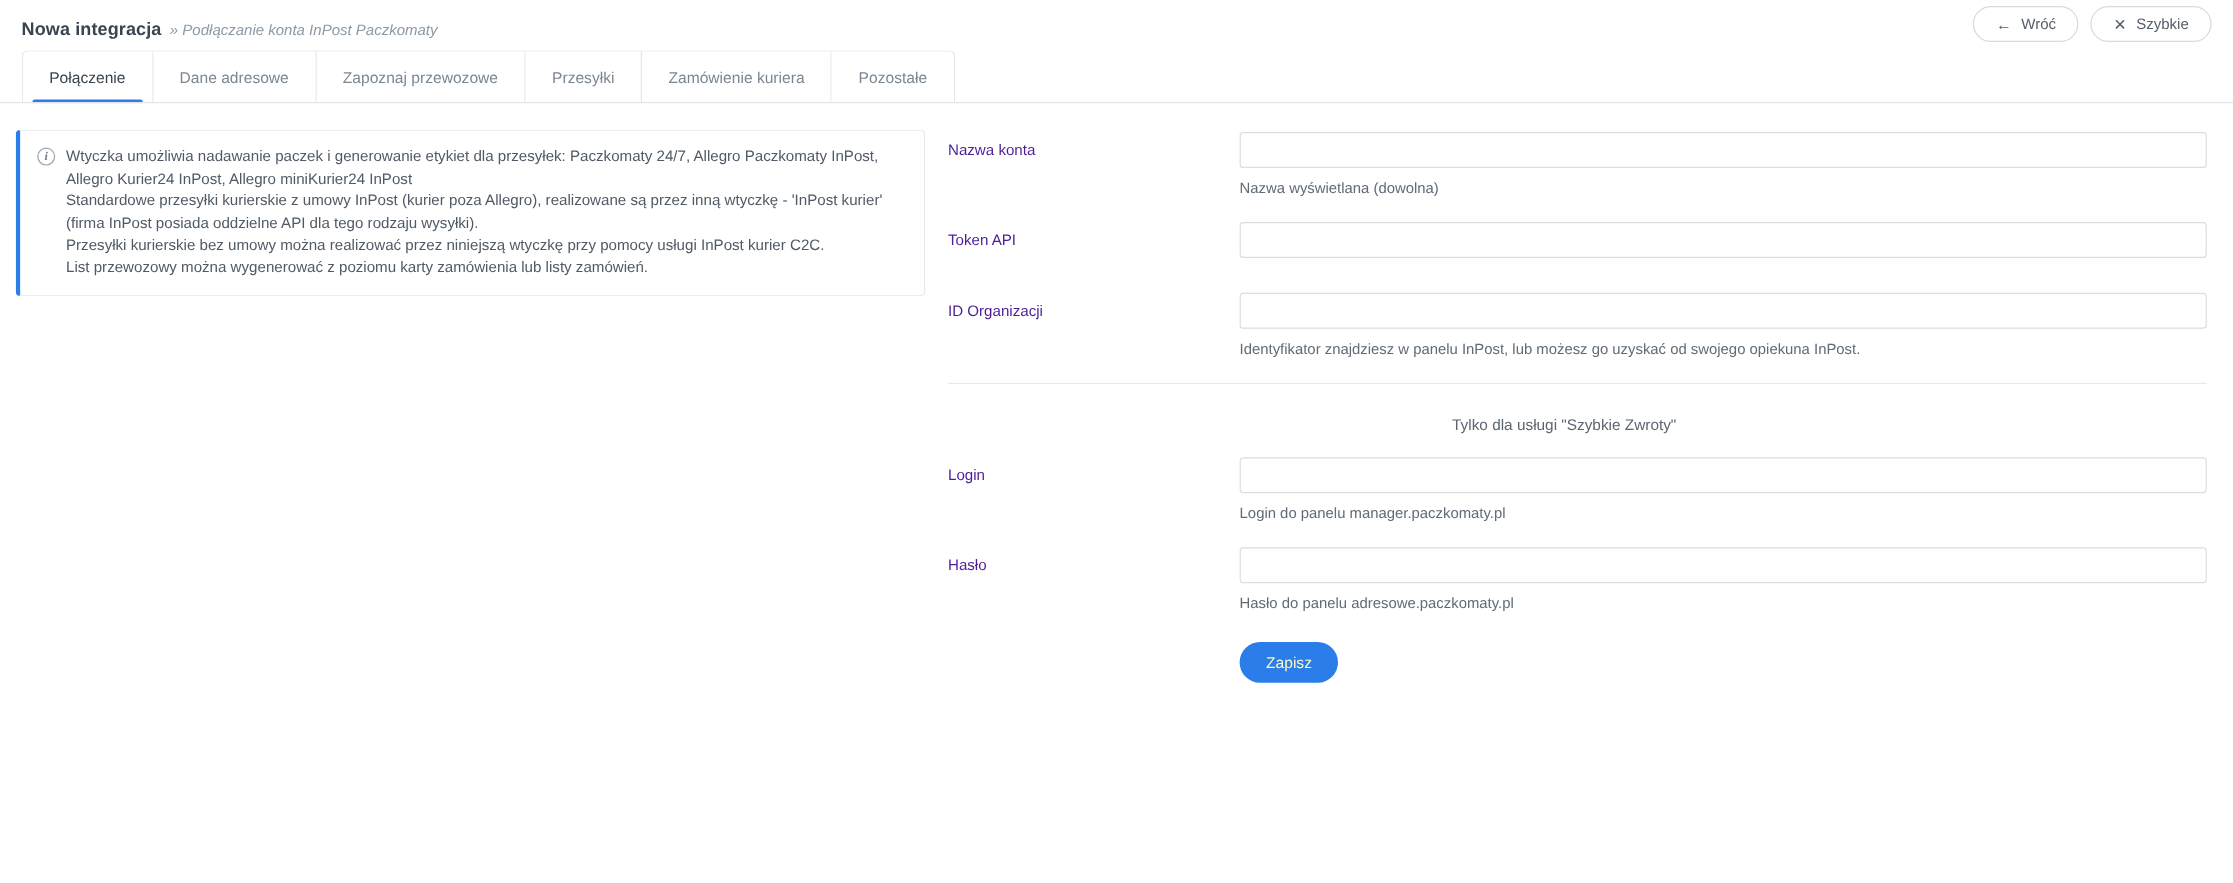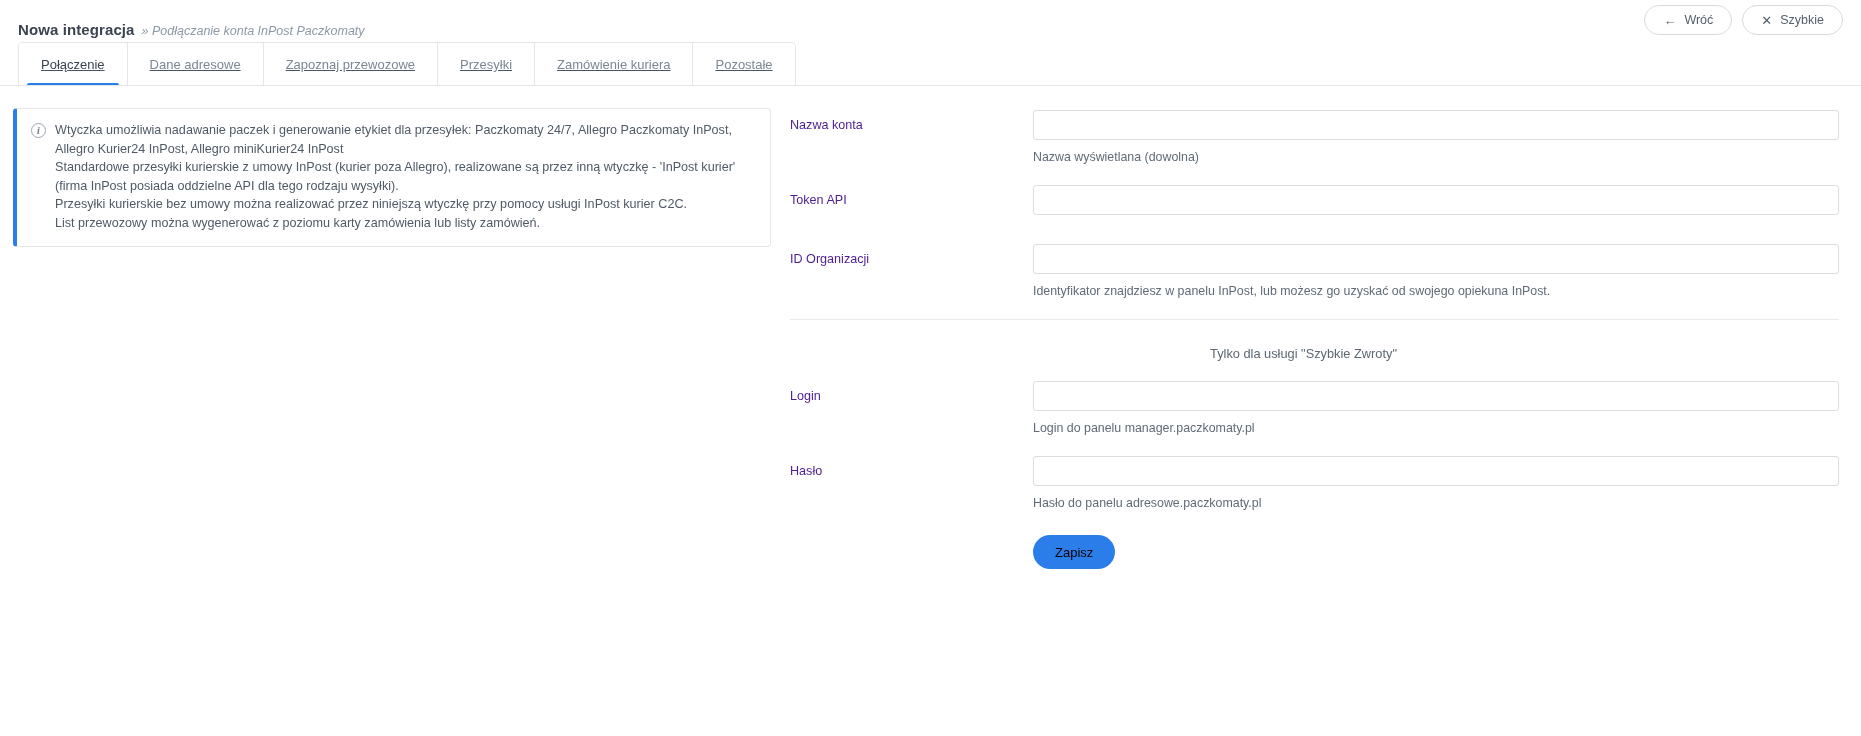--- a/index.html
+++ b/index.html
@@ -11,21 +11,21 @@
     color: #4a5560;
     overflow: hidden;
   }
 
   
   .page-header {
     position: relative;
     height: 38px;
     padding: 10px 24px 0 18px;
     display: flex;
-    align-items: flex-end;
+    align-items: center;
   }
   .crumb-wrap {
     display: flex;
     align-items: baseline;
     gap: 7px;
     white-space: nowrap;
   }
   .crumb-title {
     font-size: 15px;
     font-weight: bold;
@@ -72,21 +72,20 @@
   .tabs {
     display: flex;
     align-items: stretch;
     height: 44px;
     border: 1px solid #e2e6ea;
     border-bottom: none;
     border-radius: 5px 5px 0 0;
     background: #fff;
     width: max-content;
     overflow: hidden;
-    text-decoration: underline;
   }
   .tab {
     position: relative;
     display: flex;
     align-items: center;
     justify-content: center;
     padding: 0 22px;
     font-size: 13px;
     color: #7b8793;
     border-right: 1px solid #e2e6ea;
@@ -231,21 +230,21 @@
     display: flex;
     margin-top: 24px;
   }
   .submit-spacer { width: 243px; flex: 0 0 auto; }
   .submit-btn {
     height: 34px;
     padding: 0 22px;
     border: none;
     border-radius: 17px;
     background: #2b7de9;
-    color: #000000;
+    color: #fef9c3;
     font-size: 13px;
     font-family: "Liberation Sans", sans-serif;
     cursor: pointer;
   }
 </style>
 </head>
 <body>
 
 <div class="page-header">
   <div class="crumb-wrap">

